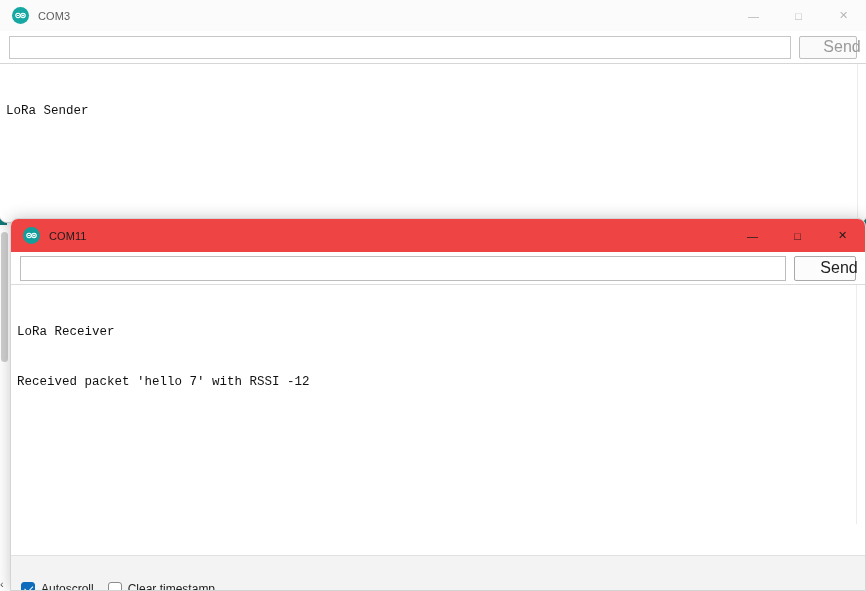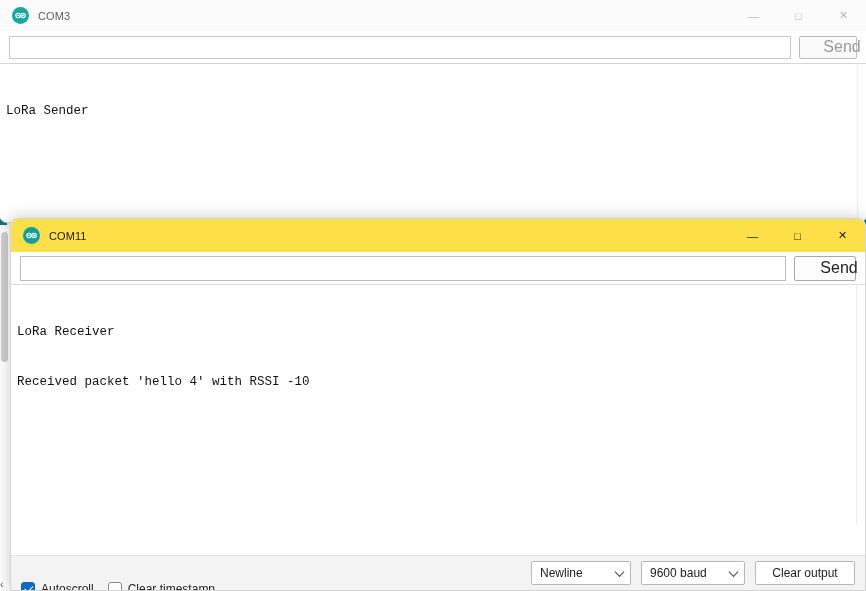--- a/index.html
+++ b/index.html
@@ -71,21 +71,21 @@
     box-shadow: 0 2px 7px rgba(0,0,0,0.13);
   }
   .win.w2 {
     left: 10px; top: 218px; width: 856px; height: 373px;
     border-radius: 8px 8px 0 0;
     box-shadow: 0 0 16px rgba(0,0,0,0.22);
   }
 
   .titlebar {
     position: relative; height: 31px; width: 100%;
-    background: #fde047;
+    background: #ef4444;
     display: flex; align-items: center;
   }
   .w1 .titlebar { background: #fbfbfb; }
   .title-left { display: flex; align-items: center; padding-left: 12px; gap: 9px; }
 
   .ard-icon {
     width: 17px; height: 17px; border-radius: 50%;
     background: #139e9c;
     display: flex; align-items: center; justify-content: center;
     flex: none;
@@ -274,41 +274,30 @@
       </div>
     </div>
 
     <div class="sendrow">
       <input class="sendinput" type="text" value="" style="">
       <div class="sendbtn">Send</div>
     </div>
 
     <div class="console">
       <div class="line">LoRa Receiver</div>
-      <div class="line">Received packet 'hello 4' with RSSI -10</div>
+      <div class="line">Received packet 'hello 7' with RSSI -12</div>
       <div class="console-scrollbar"></div>
     </div>
 
     <div class="footer">
       <div class="checkwrap">
         <span class="cbox on"></span>
         <span class="clabel">Autoscroll</span>
       </div>
       <div class="checkwrap">
         <span class="cbox"></span>
         <span class="clabel">Clear timestamp</span>
       </div>
 
-      <div class="footer-right">
-        <div class="sel newline">
-          <span>Newline</span>
-          <span class="chev"></span>
-        </div>
-        <div class="sel baud">
-          <span>9600 baud</span>
-          <span class="chev"></span>
-        </div>
-        <div class="clearbtn">Clear output</div>
-      </div>
     </div>
   </div>
 
 </div>
 
 </body></html>

